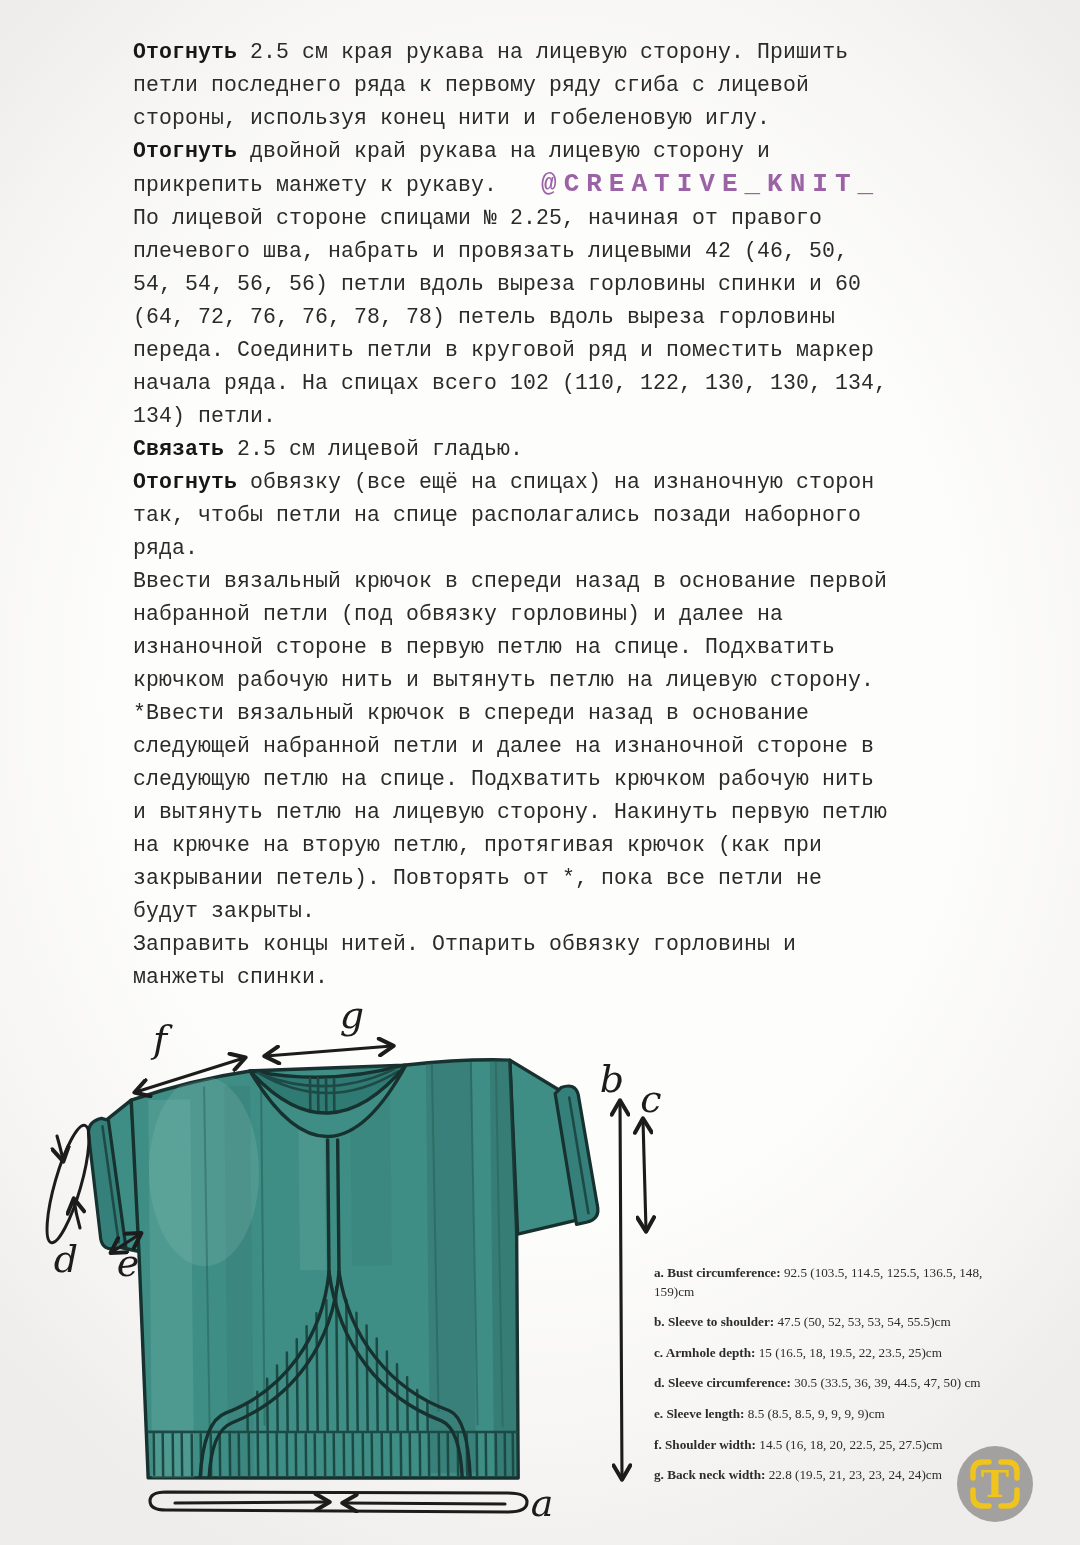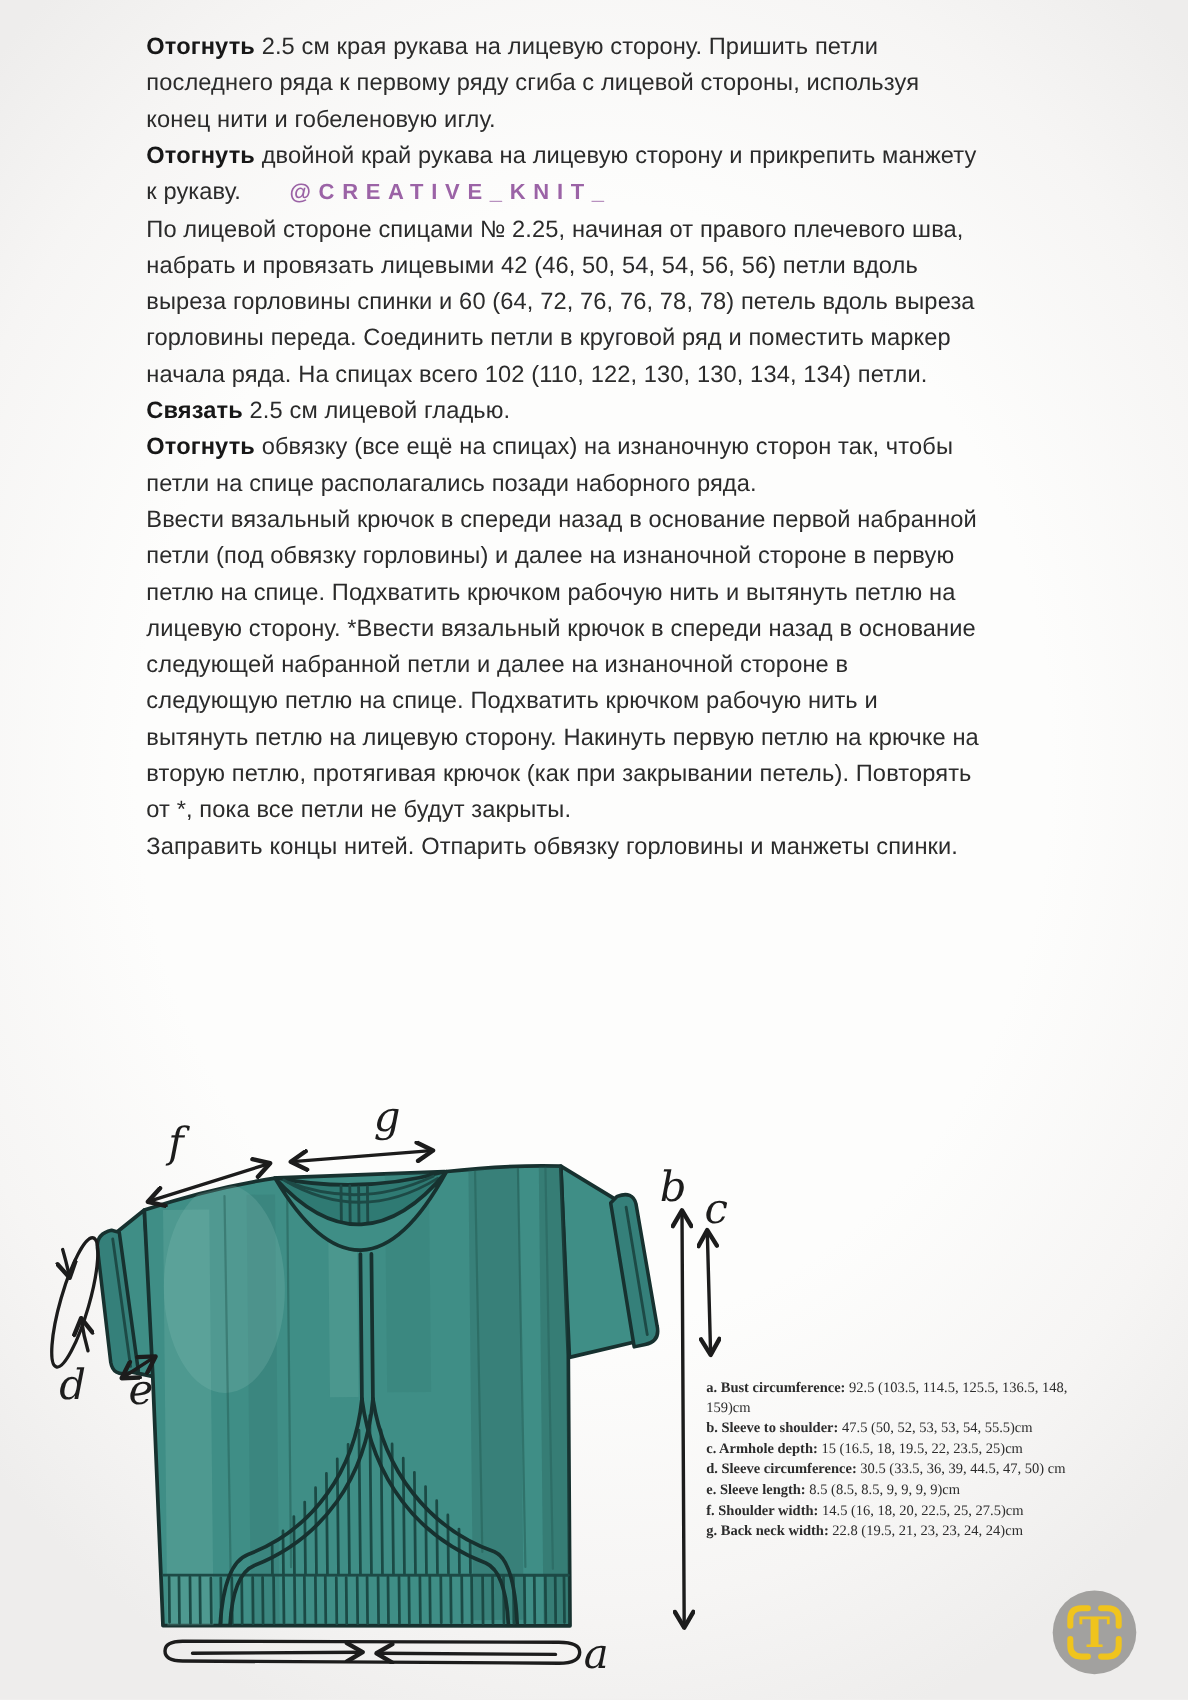--- a/index.html
+++ b/index.html
@@ -6,41 +6,42 @@
   body {
     width:1080px; height:1545px;
     font-family:"Liberation Sans", sans-serif;
     background:#f1f0ef;
   }
   .page {
     position:relative; width:1080px; height:1545px; overflow:hidden;
     background: radial-gradient(ellipse 70% 60% at 50% 45%, #fdfdfc 55%, #f6f5f4 82%, #eeedec 100%);
   }
   .text-block {
-    position:absolute; left:133px; top:26px; width:762px;
+    position:absolute; left:133px; top:36px; width:762px;
     font-size:21.5px; line-height:33px; color:#2b2b2b;
     letter-spacing:0.1px;
+    font-family:Liberation Mono, monospace;
   }
   .para { margin:0; }
   .para b { font-weight:700; color:#171717; }
   .heading {
     margin:33px 0 0 0; font-size:21.5px; line-height:33px;
     font-weight:700; color:#171717;
   }
   .watermark {
     color:var(--accent-purple,#9b63a6);
-    font-weight:700; font-size:20px; letter-spacing:7px;
+    font-weight:700; font-size:26px; letter-spacing:7px;
     margin-left:44px; white-space:nowrap;
   }
   .measurements {
     position:absolute; left:642px; top:1252px; width:362px;
     font-family:"Liberation Serif", serif;
     font-size:13.2px; line-height:18.6px; color:#2c2c2c;
   }
-  .m-item { margin:0; }
+  .m-item { margin:12px; }
   .m-label { font-weight:700; }
   .diagram-svg { position:absolute; left:0; top:995px; }
   .logo { position:absolute; left:953px; top:1442px; cursor:pointer; }
 
   
   .outline   { fill:none; stroke:#17312f; stroke-width:3.4; stroke-linejoin:round; stroke-linecap:round; }
   .teal-fill { fill:var(--teal-main,#3f8e86); stroke:#17312f; stroke-width:3.4; stroke-linejoin:round; }
   .teal-dark { fill:var(--teal-dark,#35807a); stroke:#17312f; stroke-width:3.2; stroke-linejoin:round; }
   .rib       { stroke:#1b4a45; stroke-width:2.5; stroke-linecap:round; fill:none; }
   .seam      { stroke:#1d4a46; stroke-width:2.6; stroke-linecap:round; fill:none; }

